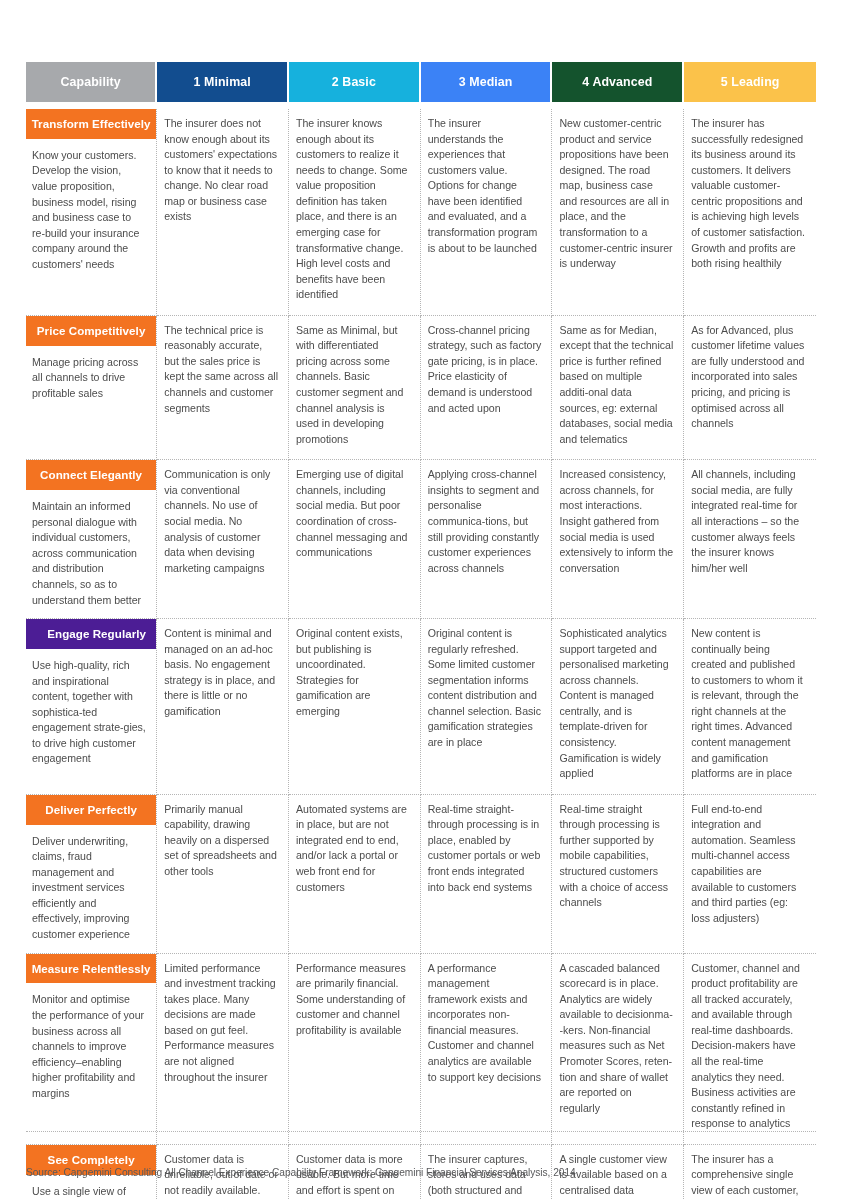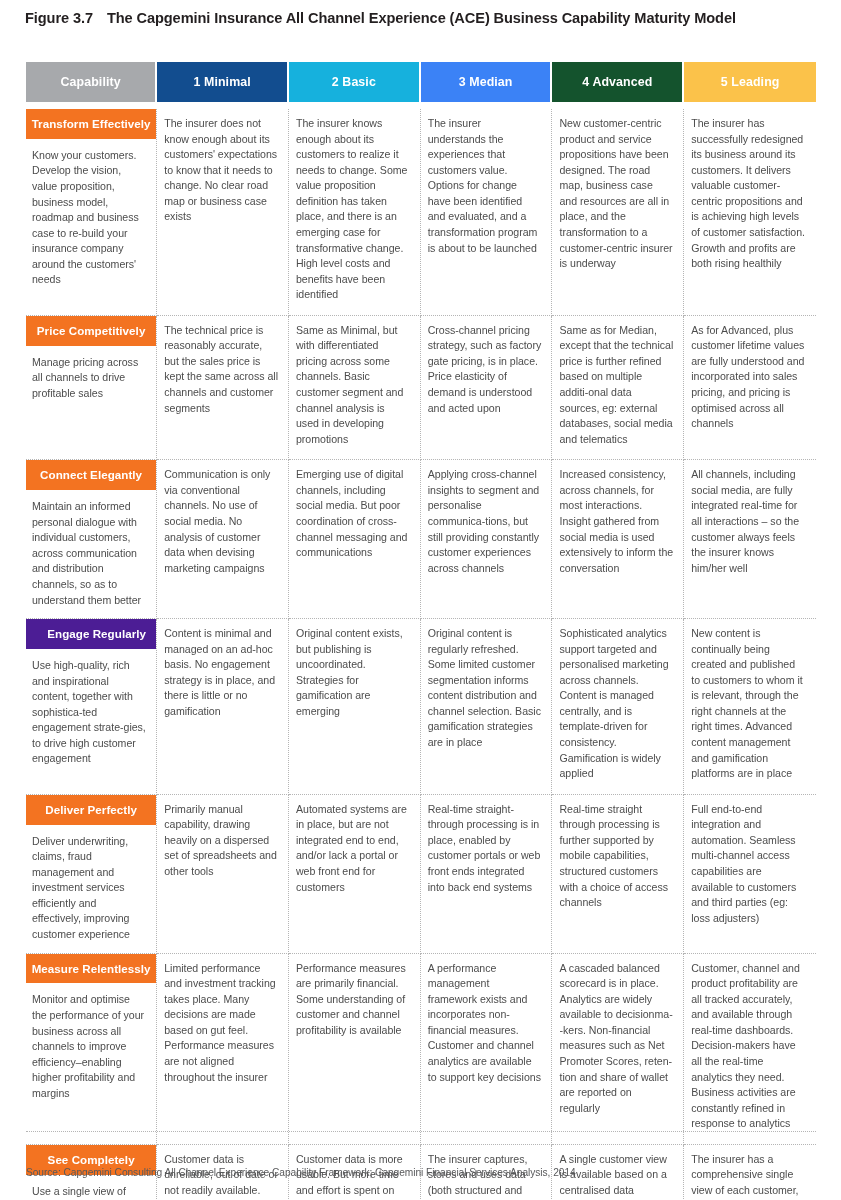--- a/index.html
+++ b/index.html
@@ -130,23 +130,20 @@
     font-size: 10.2px;
     color: #58595b;
     letter-spacing: -0.05px;
   }
 </style>
 </head>
 <body>
 
 <div class="page">
 
-  <div class="fig-title">
-    <span class="fig-num">Figure 3.7</span><span>The Capgemini Insurance All Channel Experience (ACE) Business Capability Maturity Model</span>
-  </div>
 
   <table class="matrix">
     <colgroup>
       <col class="c-cap">
         <col class="c-lvl">
         <col class="c-lvl">
         <col class="c-lvl">
         <col class="c-lvl">
         <col class="c-lvl">
     </colgroup>
@@ -166,21 +163,21 @@
           <td></td>
           <td></td>
         <td></td>
           <td></td>
           <td></td>
       </tr>
 
       <tr class="r0">
         <td class="cap-cell">
           <div class="cap-badge" style="background: rgb(243, 115, 33);">Transform Effectively</div>
-          <div class="cap-desc">Know your customers. Develop the vision, value proposition, business model, roadmap and business case to re-build your insurance company around the customers' needs</div>
+          <div class="cap-desc">Know your customers. Develop the vision, value proposition, business model, rising and business case to re-build your insurance company around the customers' needs</div>
         </td>
         <td class="lvl-cell">
             <div class="lvl-text">The insurer does not know enough about its customers' expectations to know that it needs to change. No clear road map or business case exists</div>
           </td>
         <td class="lvl-cell">
             <div class="lvl-text">The insurer knows enough about its customers to realize it needs to change. Some value proposition definition has taken place, and there is an emerging case for transformative change. High level costs and benefits have been identified</div>
           </td>
         <td class="lvl-cell">
             <div class="lvl-text">The insurer understands the experiences that customers value. Options for change have been identified and evaluated, and a transformation program is about to be launched</div>
           </td>

